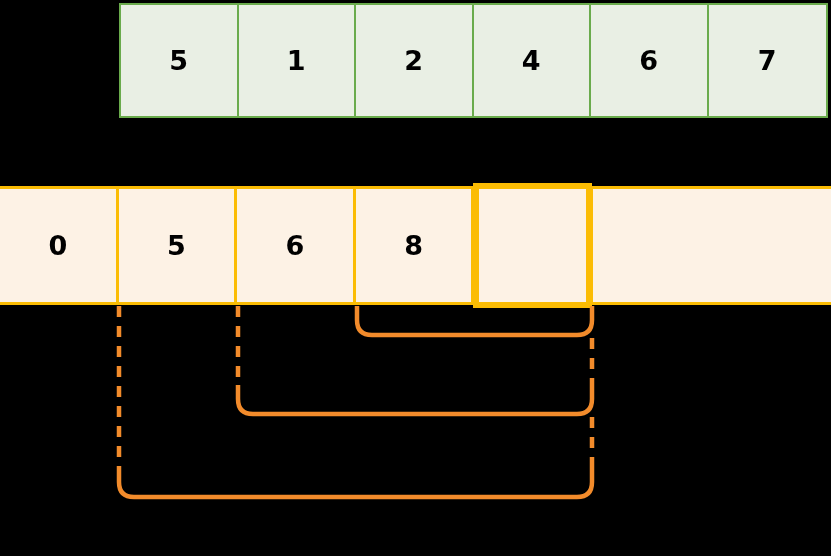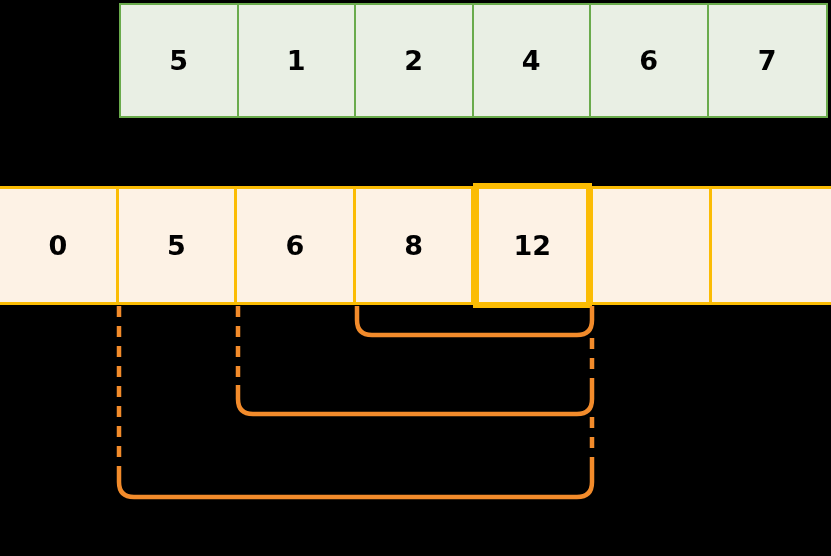--- a/index.html
+++ b/index.html
@@ -124,21 +124,20 @@
     <div class="cell">4</div>
     <div class="cell">6</div>
     <div class="cell">7</div>
   </div>
 
   <div id="bottom-array" class="array-row">
     <div class="cell">0</div>
     <div class="cell">5</div>
     <div class="cell">6</div>
     <div class="cell">8</div>
-    <div class="cell">12</div>
     <div class="cell"></div>
     <div class="cell"></div>
   </div>
 
   <div id="highlight-box"></div>
 
   <svg id="connectors" viewBox="0 0 831 556">
 
     <g>
       <path class="conn-solid" d="M 357,306 L 357,320 Q 357,335 372,335 L 577,335 Q 592,335 592,320 L 592,306"></path>

